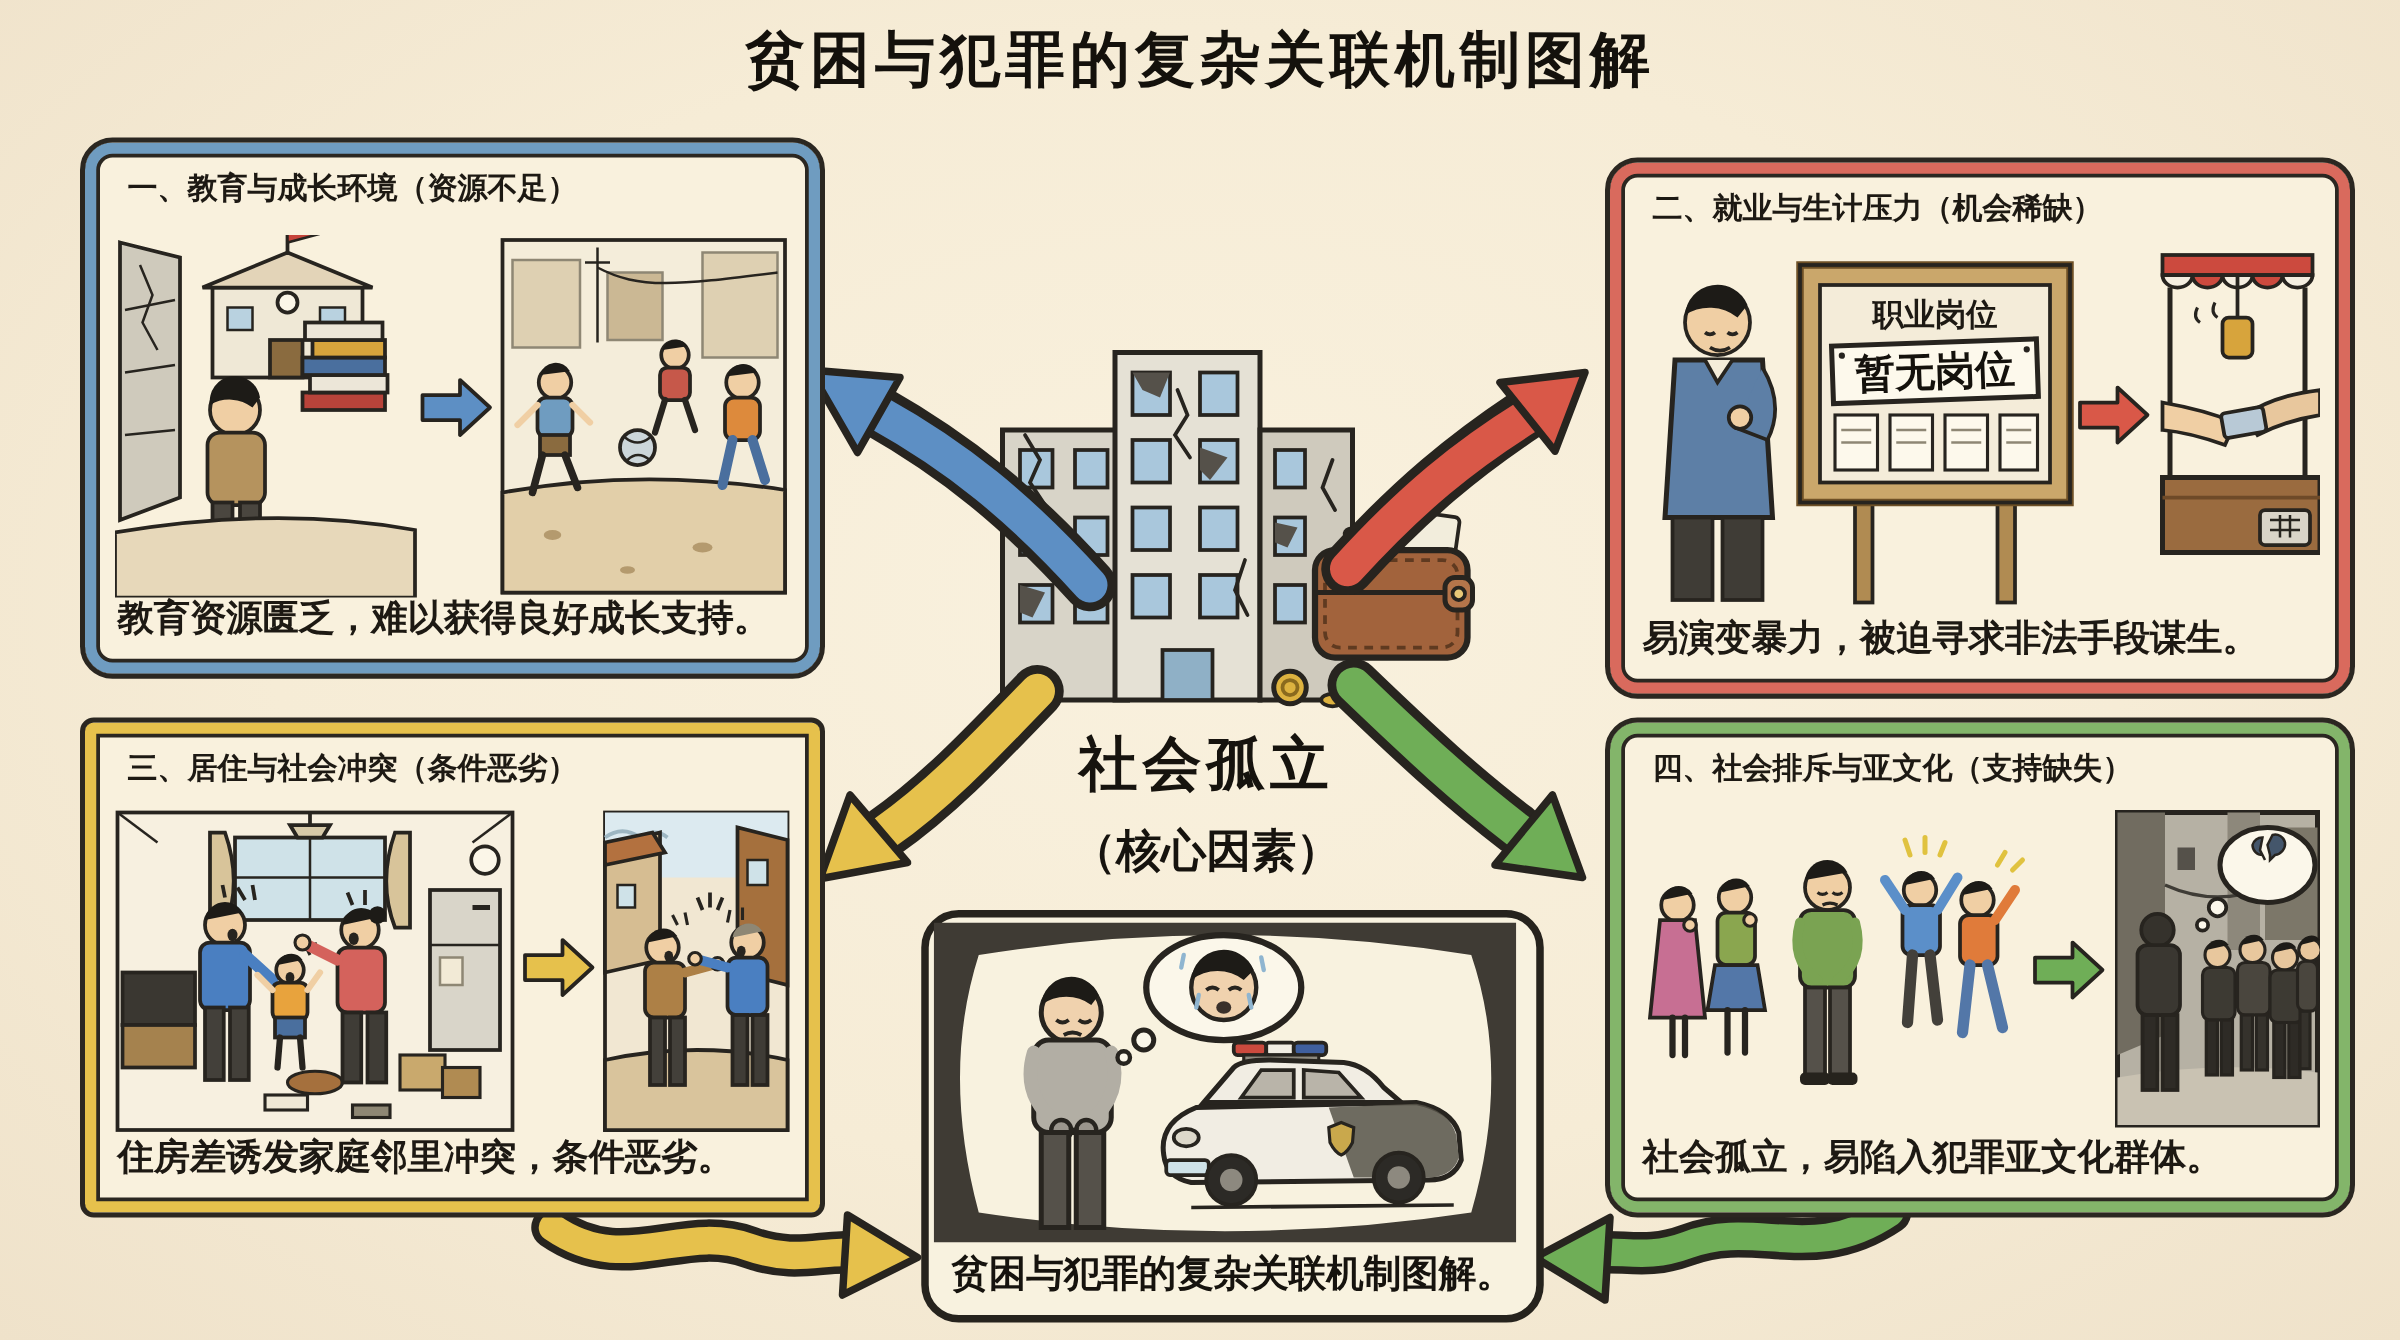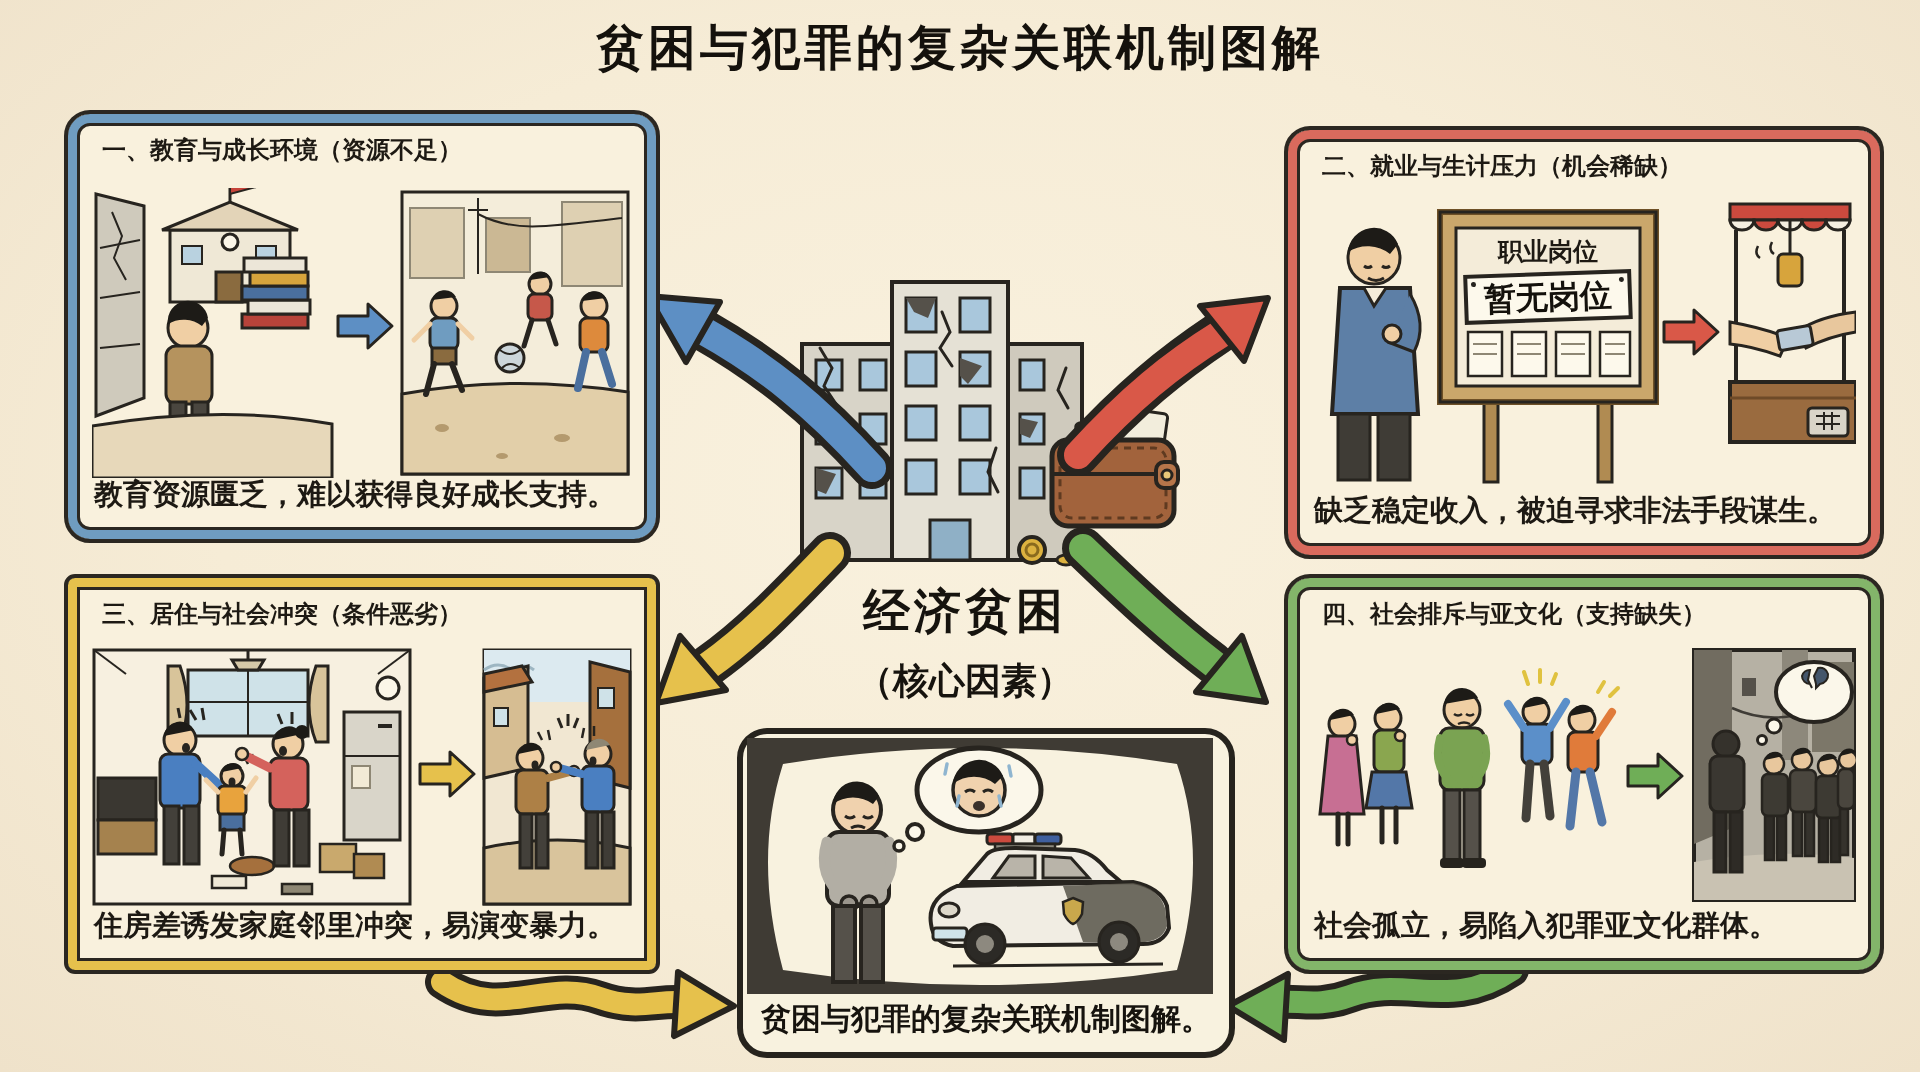--- a/index.html
+++ b/index.html
@@ -150,21 +150,21 @@
       <circle cx="407" cy="227" r="5" fill="#e8c878" stroke="#27241f" stroke-width="3"></circle>
     </g>
     <g>
       <circle cx="272" cy="302" r="13" fill="#ddb23f" stroke="#27241f" stroke-width="4"></circle>
       <circle cx="272" cy="302" r="6" fill="none" stroke="#8a6a1e" stroke-width="3"></circle>
       <ellipse cx="306" cy="312" rx="9" ry="5" fill="#ddb23f" stroke="#27241f" stroke-width="3"></ellipse>
     </g>
   </svg>
 
   <div class="center-label">
-    <div class="l1">经济贫困</div>
+    <div class="l1">社会孤立</div>
     <div class="l2">（核心因素）</div>
   </div>
 
   <div class="factor-box blue" style="left:64px;top:110px;width:588px;height:425px;">
     <div class="box-header">一、教育与成长环境（资源不足）</div>
     <svg class="box-art" style="left:24px;top:74px;" width="540" height="290" viewBox="0 0 540 290">
 
       <g>
         <polygon points="4,6 52,18 52,210 4,228" fill="#cfcabc" stroke="#27241f" stroke-width="3"></polygon>
         <g stroke="#27241f" stroke-width="2" fill="none">
@@ -340,21 +340,21 @@
           <path d="M418 120 q34 6 58 16 l-8 18 q-28 -10 -50 -12 z" fill="#f0cfa4" stroke="#27241f" stroke-width="3"></path>
           <path d="M544 110 q-36 4 -60 20 l10 16 q24 -12 50 -16 z" fill="#e8c79d" stroke="#27241f" stroke-width="3"></path>
           <rect x="466" y="126" width="34" height="20" rx="3" fill="#b8c9d6" stroke="#27241f" stroke-width="3" transform="rotate(-10 483 136)"></rect>
         </g>
         <g stroke="#27241f" stroke-width="2.5" fill="none">
           <path d="M446 44 q-4 8 2 12"></path>
             <path d="M460 40 q-4 8 2 12"></path>
         </g>
       </g>
     </svg>
-    <div class="box-caption">缺乏稳定收入，被迫寻求非法手段谋生。</div>
+    <div class="box-caption">易演变暴力，被迫寻求非法手段谋生。</div>
   </div>
 
   <div class="factor-box yellow" style="left:64px;top:574px;width:588px;height:392px;">
     <div class="box-header">三、居住与社会冲突（条件恶劣）</div>
     <svg class="box-art" style="left:24px;top:70px;" width="540" height="258" viewBox="0 0 540 258">
 
       <g>
         <rect x="2" y="2" width="316" height="254" fill="#f7f0e0" stroke="#27241f" stroke-width="3"></rect>
         <line x1="2" y1="2" x2="34" y2="26" stroke="#27241f" stroke-width="2"></line>
         <line x1="318" y1="2" x2="286" y2="26" stroke="#27241f" stroke-width="2"></line>
@@ -475,21 +475,21 @@
               <line x1="502" y1="78" x2="502" y2="88"></line>
             </g>
         </g>
         <g stroke="#27241f" stroke-width="3">
             <line x1="466" y1="70" x2="470" y2="80"></line>
             <line x1="476" y1="66" x2="476" y2="78"></line>
             <line x1="486" y1="70" x2="482" y2="80"></line>
           </g>
       </g>
     </svg>
-    <div class="box-caption">住房差诱发家庭邻里冲突，易演变暴力。</div>
+    <div class="box-caption">住房差诱发家庭邻里冲突，条件恶劣。</div>
   </div>
 
   <div class="factor-box green" style="left:1284px;top:574px;width:592px;height:392px;">
     <div class="box-header">四、社会排斥与亚文化（支持缺失）</div>
     <svg class="box-art" style="left:24px;top:70px;" width="544" height="258" viewBox="0 0 544 258">
 
       <g>
 
         <g>
           <circle cx="30" cy="76" r="13" fill="#f0cfa4" stroke="#27241f" stroke-width="3"></circle>

